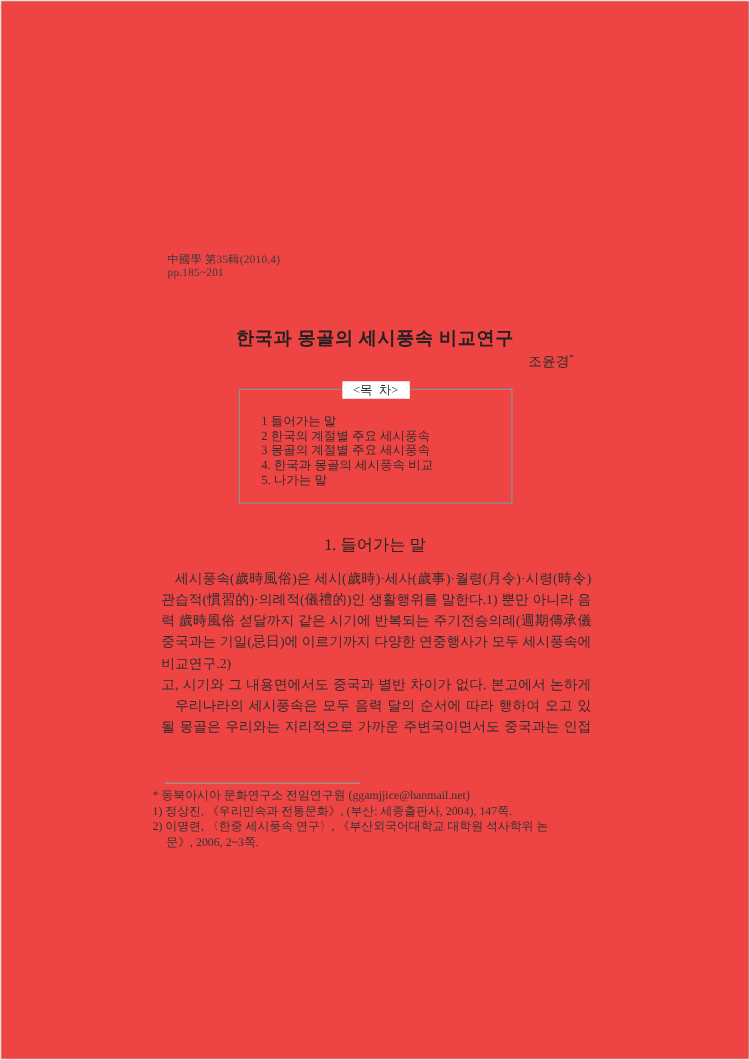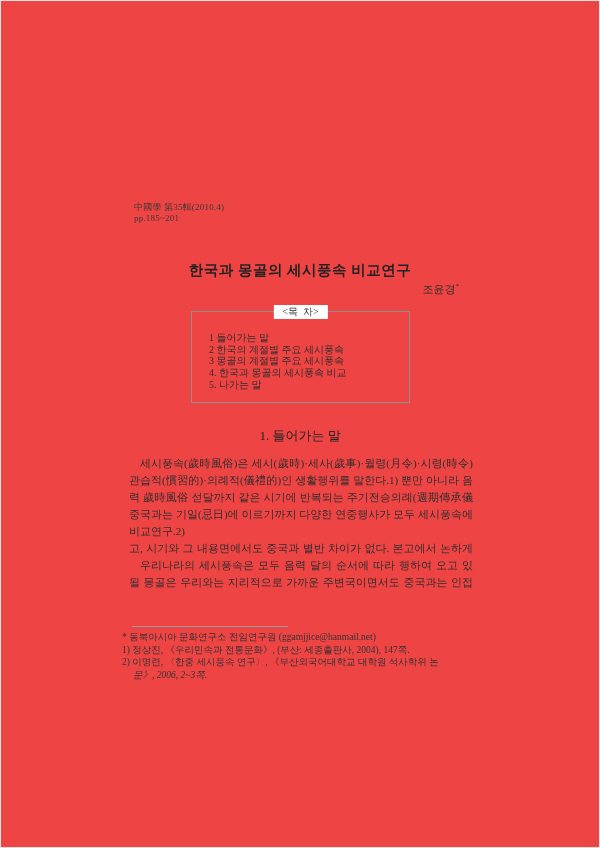--- a/index.html
+++ b/index.html
@@ -130,21 +130,20 @@
   .fline {
     font-size: 9.5px;
     line-height: 12.5px;
     height: 12.5px;
     white-space: nowrap;
     overflow: hidden;
     color: #333333;
   }
   .fcont {
     padding-left: 11px;
-    font-style: italic;
   }
 </style>
 </head>
 <body>
 
 <div class="page">
 
   <div class="journal-info">
     <div>中國學 第35輯(2010.4)</div>
     <div>pp.185~201</div>

